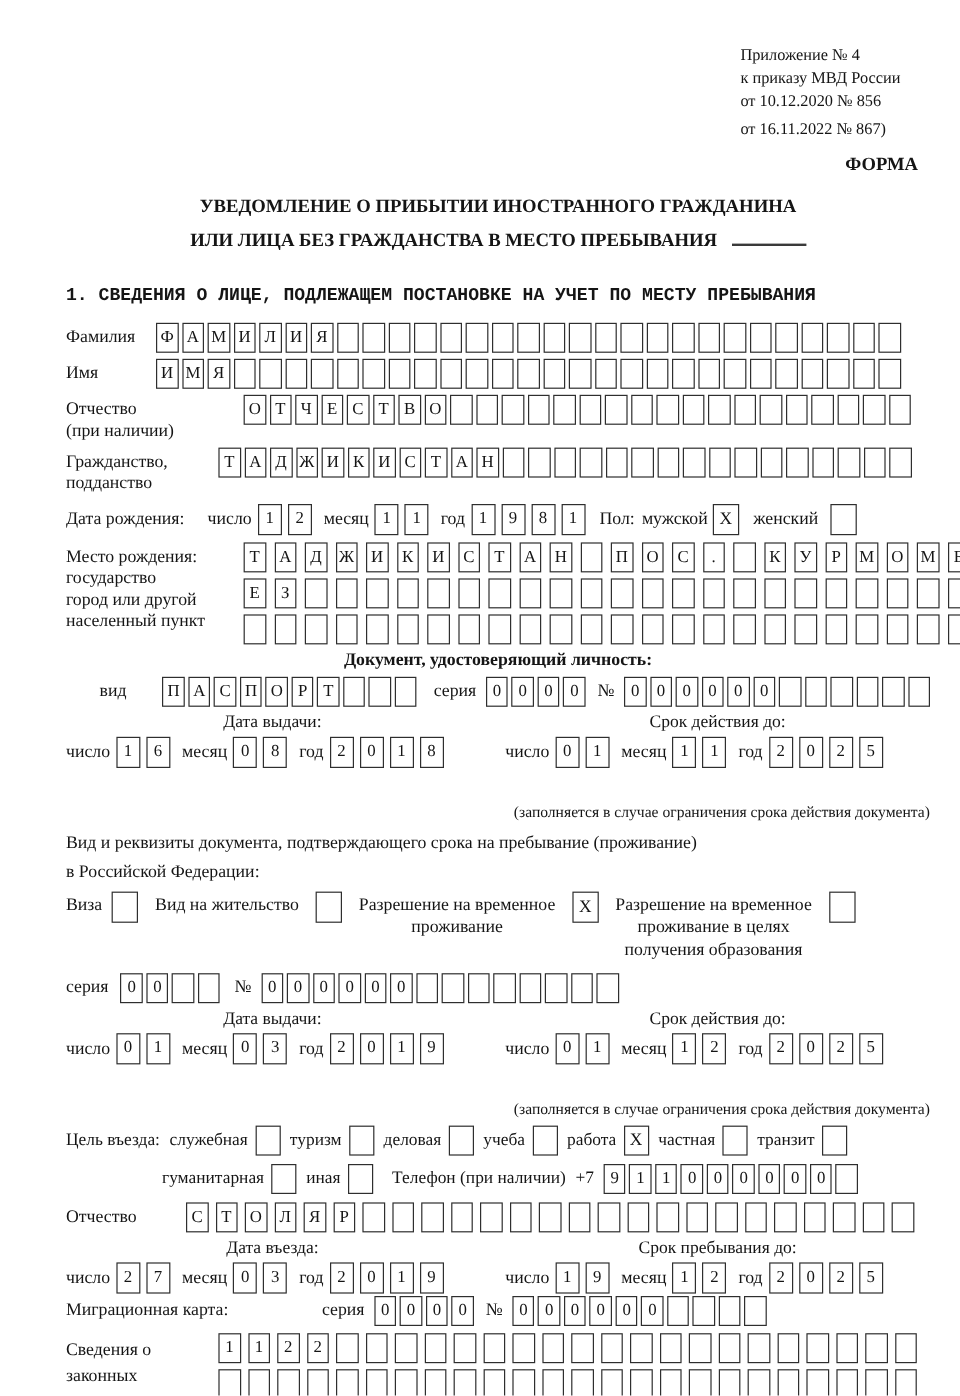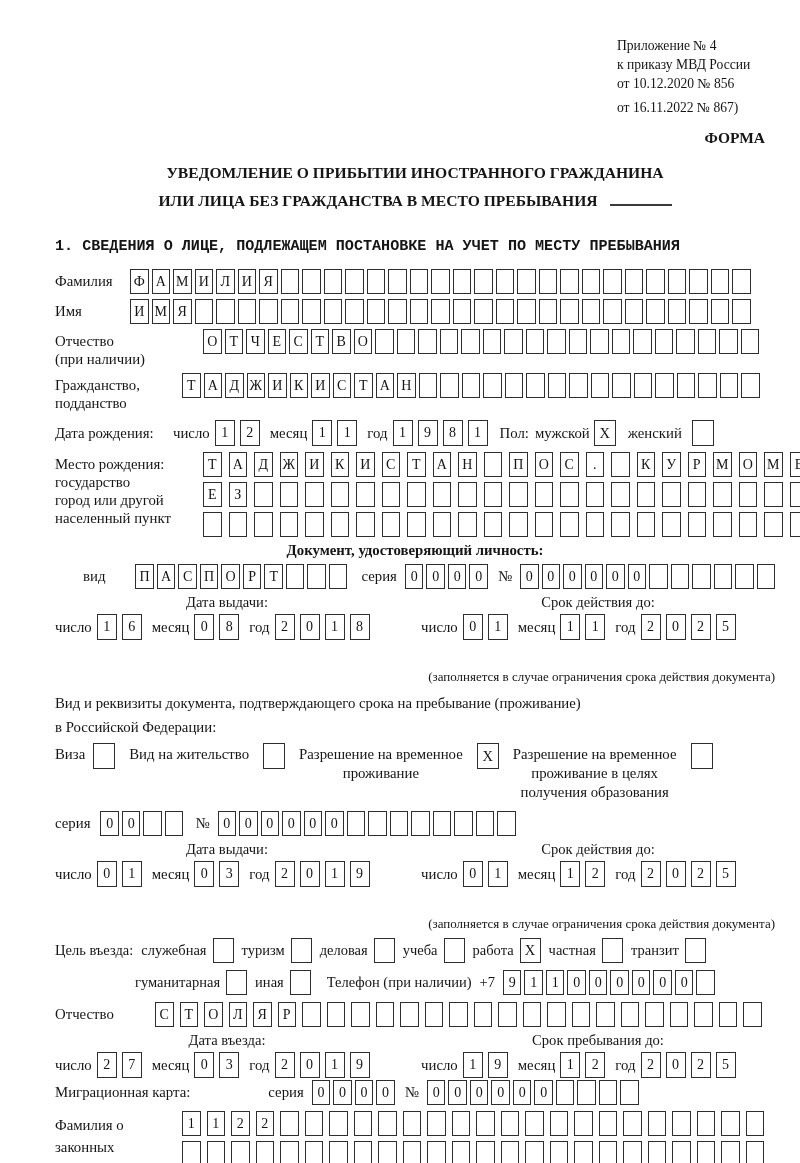--- a/index.html
+++ b/index.html
@@ -687,21 +687,21 @@
         <span class="cell">0</span>
         <span class="cell"></span>
         <span class="cell"></span>
         <span class="cell"></span>
         <span class="cell"></span>
       </span>
   </div>
 
   <div class="row">
     <div class="lbl w127" style="line-height:22px;">
-      <div>Фамилия о</div>
+      <div>Сведения о</div>
       <div>законных</div>
       <div>представителях</div>
 
     </div>
     <div>
       <div class="stack">
         <div class="cells g6">
             <span class="cell">1</span>
             <span class="cell">1</span>
             <span class="cell">2</span>

